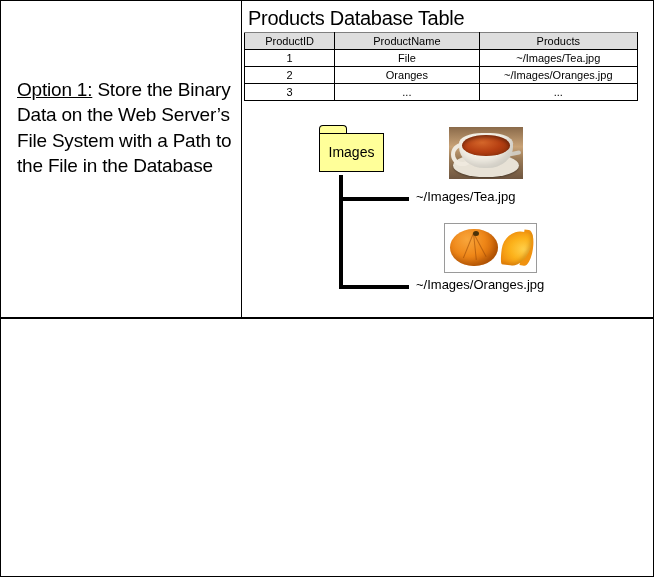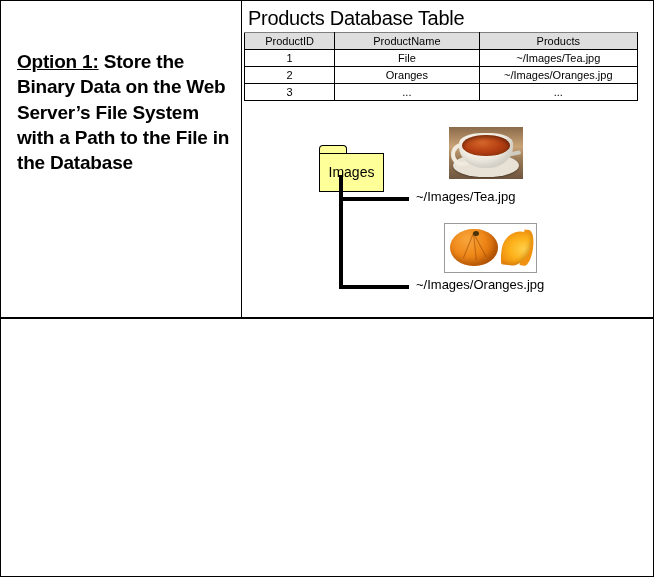--- a/index.html
+++ b/index.html
@@ -31,24 +31,25 @@
   }
   #panel-option1 { top: 0;   height: 318px; border-bottom: 2px solid #000; }
   #panel-option2 { top: 318px; height: 257px; }
 
   
   .caption {
     position: absolute;
     left: 16px;
     width: 218px;
     font-size: 19px;
-    font-weight: bold;
+    font-weight: normal;
     line-height: 1.33;
     color: #000;
     letter-spacing: -0.2px;
+    margin-top: 28px;
   }
   #caption-option1 { top: 48px; }
   .caption .opt-label { text-decoration: underline; }
 
   
   .col-divider {
     position: absolute;
     width: 0;
     border-left: 1px solid #000;
   }
@@ -102,21 +103,21 @@
     position: absolute;
     left: 243px;
     top: 118px;
     width: 394px;
     height: 195px;
   }
 
   .folder {
     position: absolute;
     left: 75px;
-    top: 26px;
+    top: 6px;
     width: 65px;
     height: 47px;
   }
   .folder-tab {
     position: absolute;
     left: 0;
     top: 0;
     width: 28px;
     height: 9px;
     background: #ffff99;

